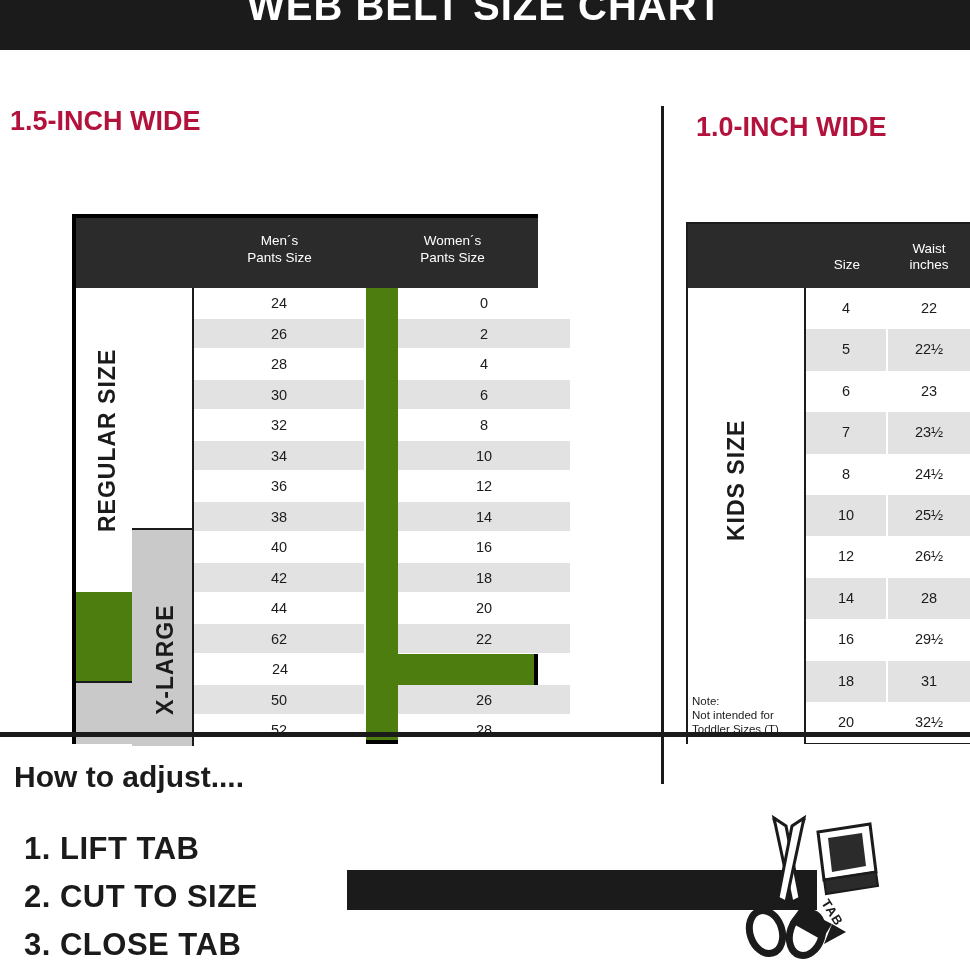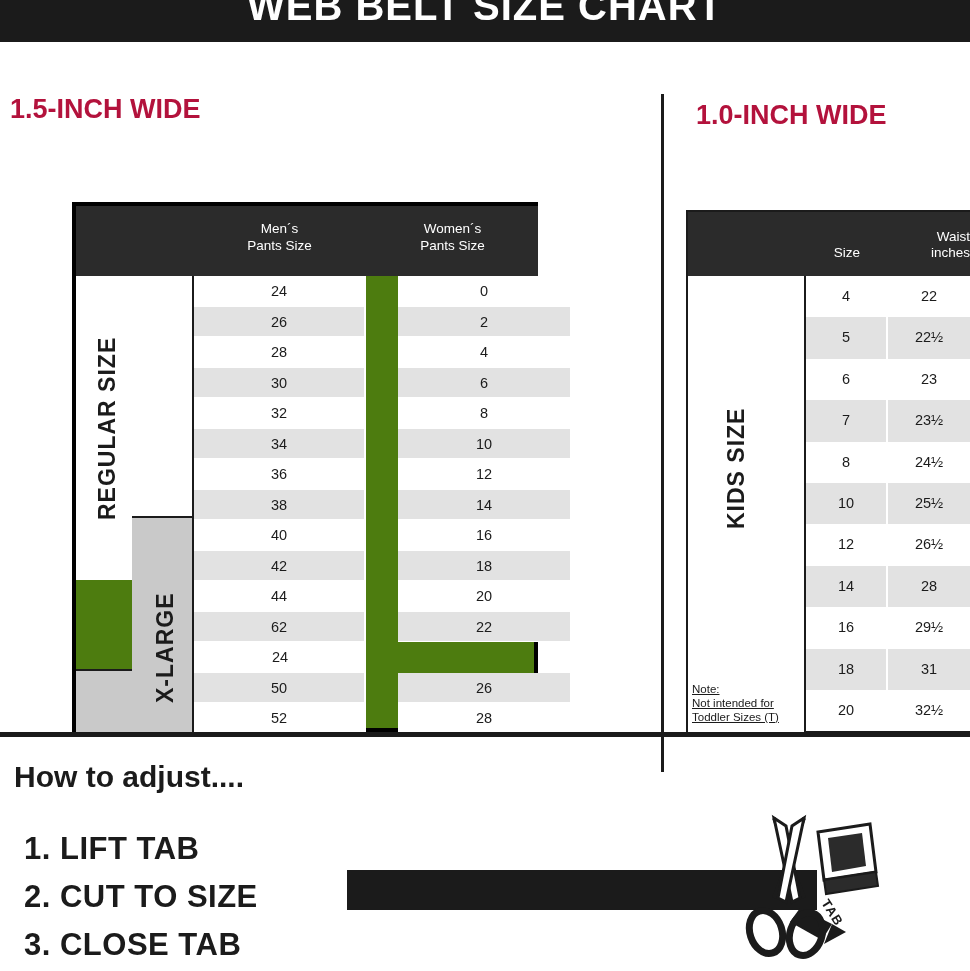--- a/index.html
+++ b/index.html
@@ -26,21 +26,21 @@
     text-align: center;
     color: #ffffff;
     font-family: "Liberation Sans", sans-serif;
     font-weight: bold;
     font-size: 40px;
     letter-spacing: 1px;
   }
 
   
   .main {
-    position: absolute; left: 0; top: 42px; width: 970px; height: 690px;
+    position: absolute; left: 0; top: 54px; width: 970px; height: 690px;
     background: #ffffff;
   }
   .vdiv {
     position: absolute; left: 661px; top: 52px; width: 3px; height: 678px;
     background: #1b1b1b;
   }
 
   .hdr {
     position: absolute;
     color: #b3123c;
@@ -144,35 +144,35 @@
     background: #2b2b2b;
   }
   .rt-head .cell {
     position: absolute;
     color: #ffffff;
     font-size: 13.5px;
     text-align: center;
     line-height: 16px;
   }
   .rt-head .cell.size { left: 118px; width: 82px; top: 33px; text-align: center; }
-  .rt-head .cell.waist { left: 200px; width: 82px; top: 17px; text-align: right; }
+  .rt-head .cell.waist { left: 200px; width: 82px; top: 17px; }
 
   #rside {
     position: absolute; left: 0; top: 64px; width: 118px; height: 456px;
     background: #ffffff;
     border-right: 2px solid #1b1b1b;
   }
   #lbl-kids {
     left: 30px; top: 66px; height: 380px; width: 36px;
     font-size: 23px;
     display: flex; align-items: center; justify-content: center;
   }
   .note {
     position: absolute; left: 4px; top: 470px; width: 112px;
-    font-size: 11.5px; color: #1b1b1b; line-height: 14px; text-decoration: underline;
+    font-size: 11.5px; color: #1b1b1b; line-height: 14px;
   }
   .rrows {
     position: absolute; left: 118px; top: 64px; width: 164px; height: 456px;
   }
   .rrow { height: 41.4px; display: flex; }
   .rcell {
     flex: 0 0 82px;
     text-align: center;
     font-size: 14.5px;
     color: #1b1b1b;

